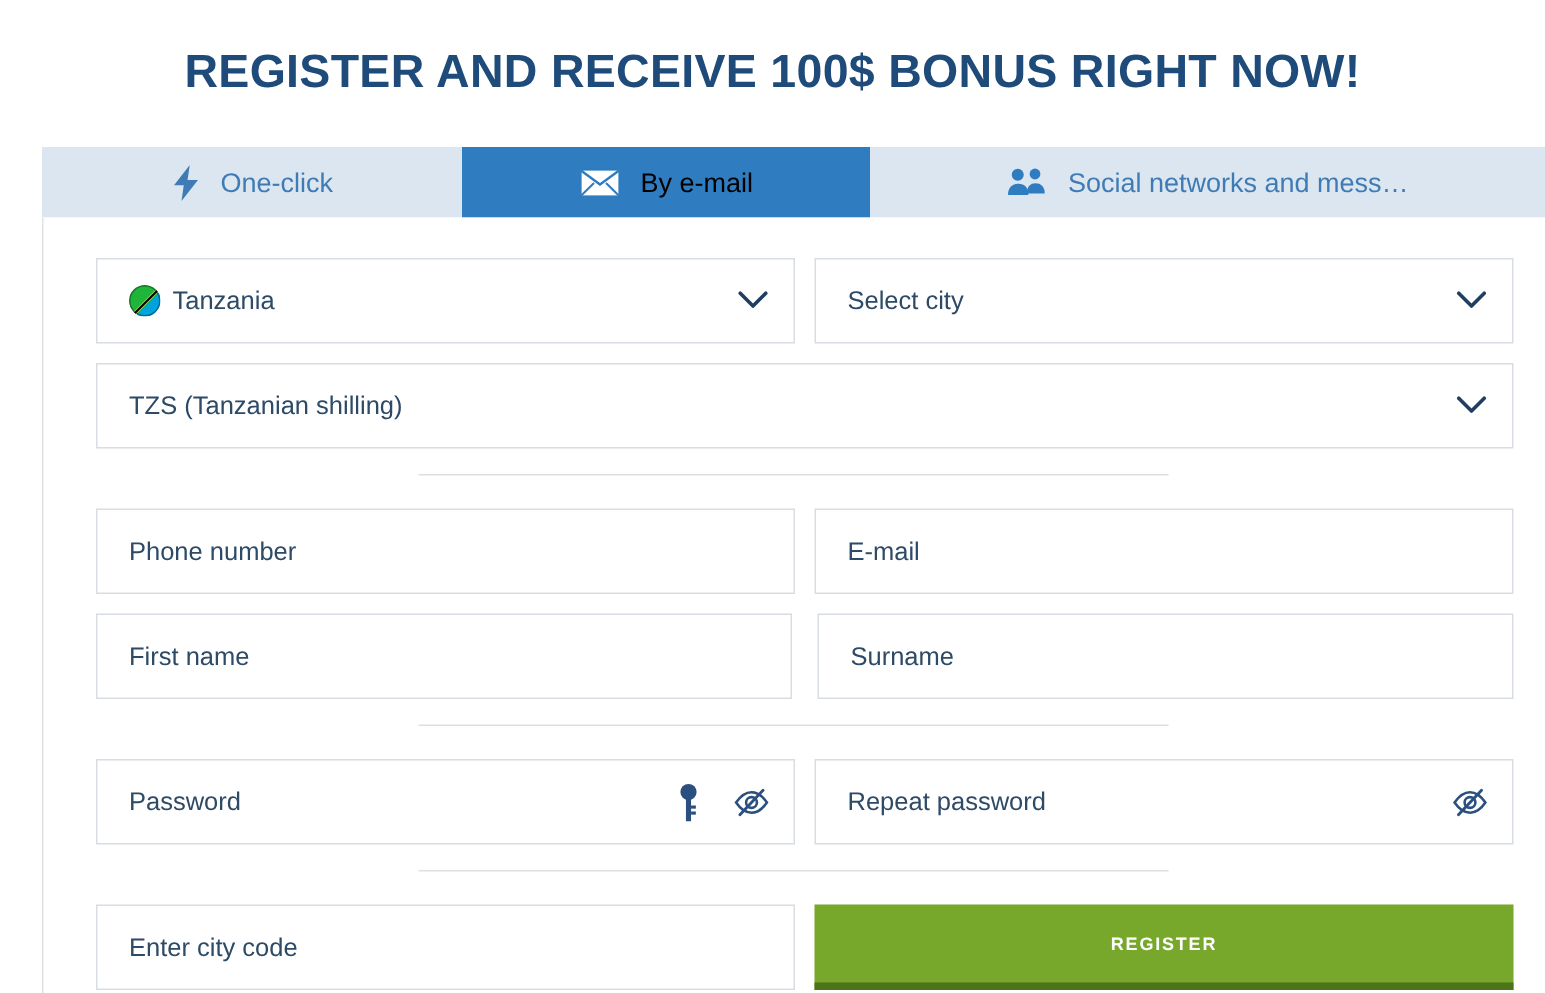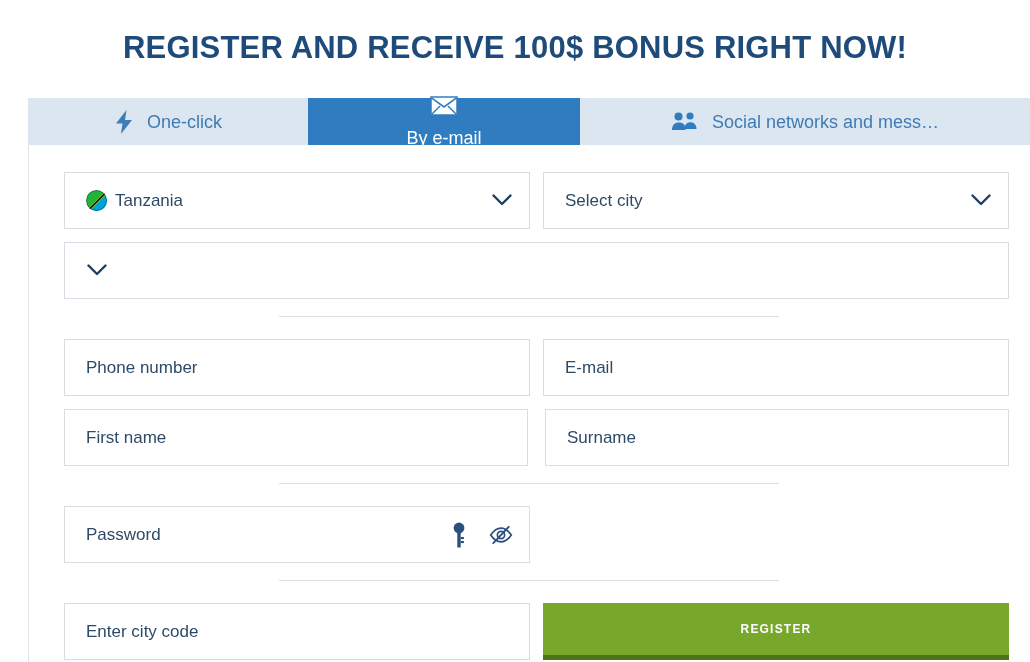--- a/index.html
+++ b/index.html
@@ -50,21 +50,21 @@
     align-items: center;
     justify-content: center;
     gap: 13px;
     font-size: 18px;
     color: #3f7cb5;
     cursor: pointer;
     user-select: none;
     white-space: nowrap;
   }
   .tab-one-click  { width: 280px; }
-  .tab-by-email   { width: 272px; background: #2f7dc0; color: #ffffff; flex-direction: column; }
+  .tab-by-email   { width: 272px; background: #2f7dc0; color: #000000; }
   .tab-social     { flex: 1 1 auto; border-radius: 20px; }
 
   .tab-label { line-height: 1; }
 
   .ico { display: inline-flex; align-items: center; justify-content: center; }
 
   
   .form-panel {
     position: absolute;
     left: 28px;
@@ -238,20 +238,21 @@
         <span class="chev">
           <svg width="20" height="13" viewBox="0 0 20 13">
             <path d="M1.5 1.5 L10 10 L18.5 1.5" fill="none" stroke="#1e3f60" stroke-width="2.4" stroke-linecap="round" stroke-linejoin="round"></path>
           </svg>
         </span>
       </div>
     </div>
 
     <div class="row" style="top:97px;">
       <div class="field full">
+        <span class="field-text">TZS (Tanzanian shilling)</span>
         <span class="chev">
           <svg width="20" height="13" viewBox="0 0 20 13">
             <path d="M1.5 1.5 L10 10 L18.5 1.5" fill="none" stroke="#1e3f60" stroke-width="2.4" stroke-linecap="round" stroke-linejoin="round"></path>
           </svg>
         </span>
       </div>
     </div>
 
     <div class="divider" style="top:171px;"></div>
 
@@ -289,20 +290,30 @@
           </span>
           <span class="icon-btn">
             <svg width="28" height="22" viewBox="0 0 28 22">
               <path d="M2 11 C6 5.2 10.5 3 14 3 C17.5 3 22 5.2 26 11 C22 16.8 17.5 19 14 19 C10.5 19 6 16.8 2 11 Z" fill="none" stroke="#2b4f7e" stroke-width="2"></path>
               <circle cx="14" cy="11" r="4.2" fill="none" stroke="#2b4f7e" stroke-width="2"></circle>
               <path d="M5 20.5 L23 1.5" stroke="#2b4f7e" stroke-width="2.2" stroke-linecap="round"></path>
             </svg>
           </span>
         </span>
       </div>
+      <div class="field half">
+        <span class="field-text placeholder">Repeat password</span>
+        <span class="icon-btn">
+          <svg width="28" height="22" viewBox="0 0 28 22">
+            <path d="M2 11 C6 5.2 10.5 3 14 3 C17.5 3 22 5.2 26 11 C22 16.8 17.5 19 14 19 C10.5 19 6 16.8 2 11 Z" fill="none" stroke="#2b4f7e" stroke-width="2"></path>
+            <circle cx="14" cy="11" r="4.2" fill="none" stroke="#2b4f7e" stroke-width="2"></circle>
+            <path d="M5 20.5 L23 1.5" stroke="#2b4f7e" stroke-width="2.2" stroke-linecap="round"></path>
+          </svg>
+        </span>
+      </div>
     </div>
 
     <div class="divider" style="top:435px;"></div>
 
     <div class="row" style="top:458px;">
       <div class="field half">
         <span class="field-text placeholder">Enter city code</span>
       </div>
       <div class="register-btn">REGISTER</div>
     </div>

